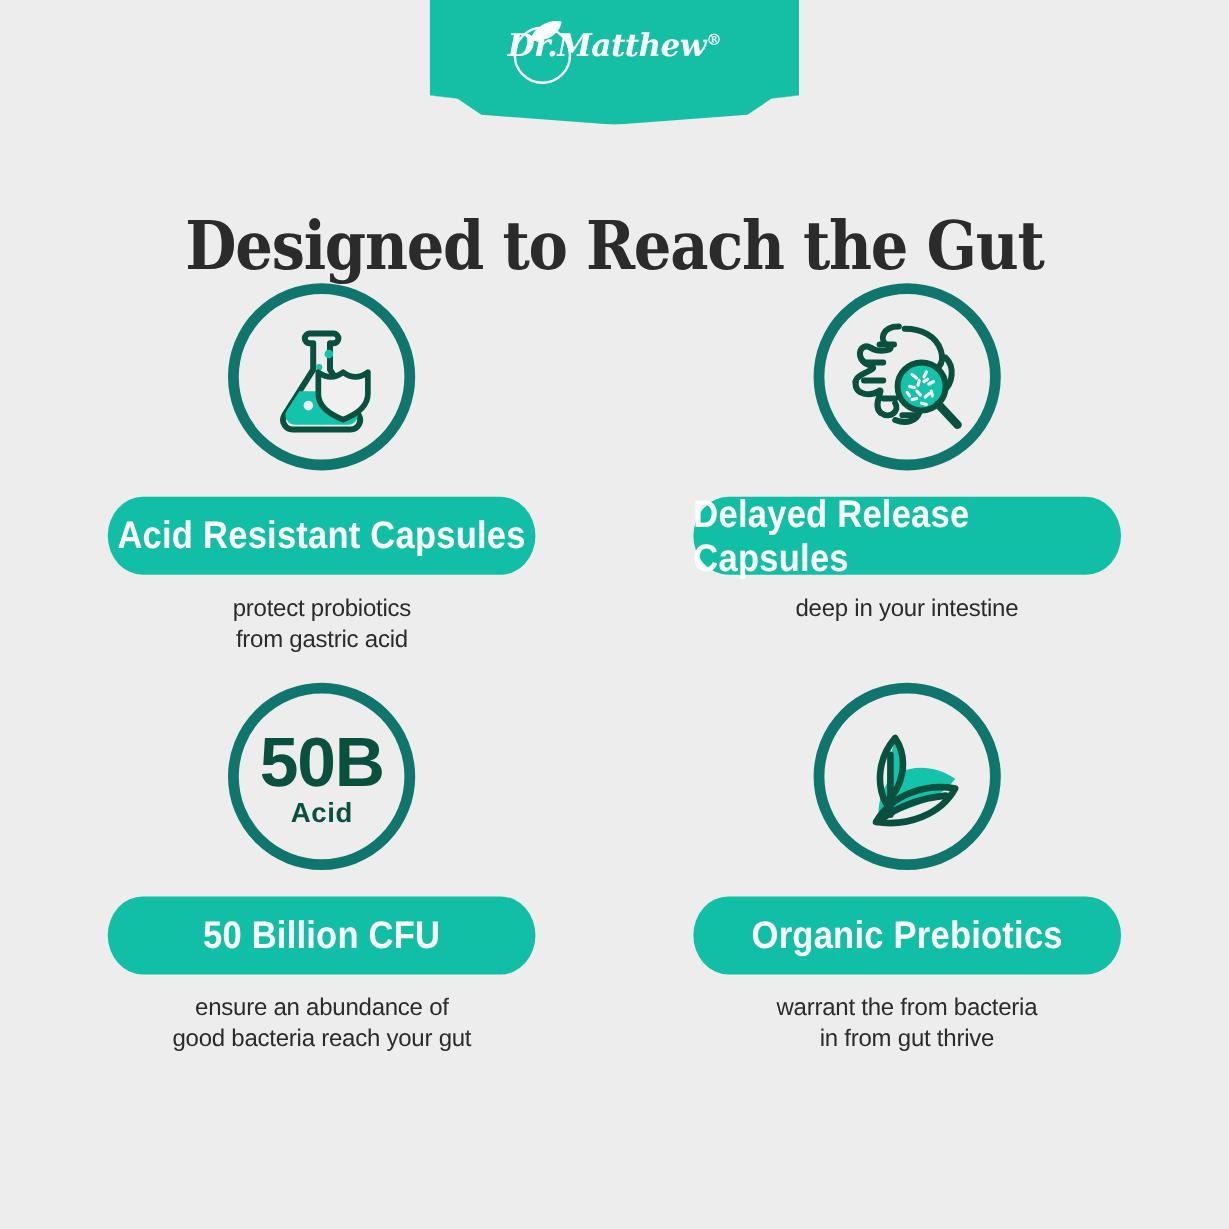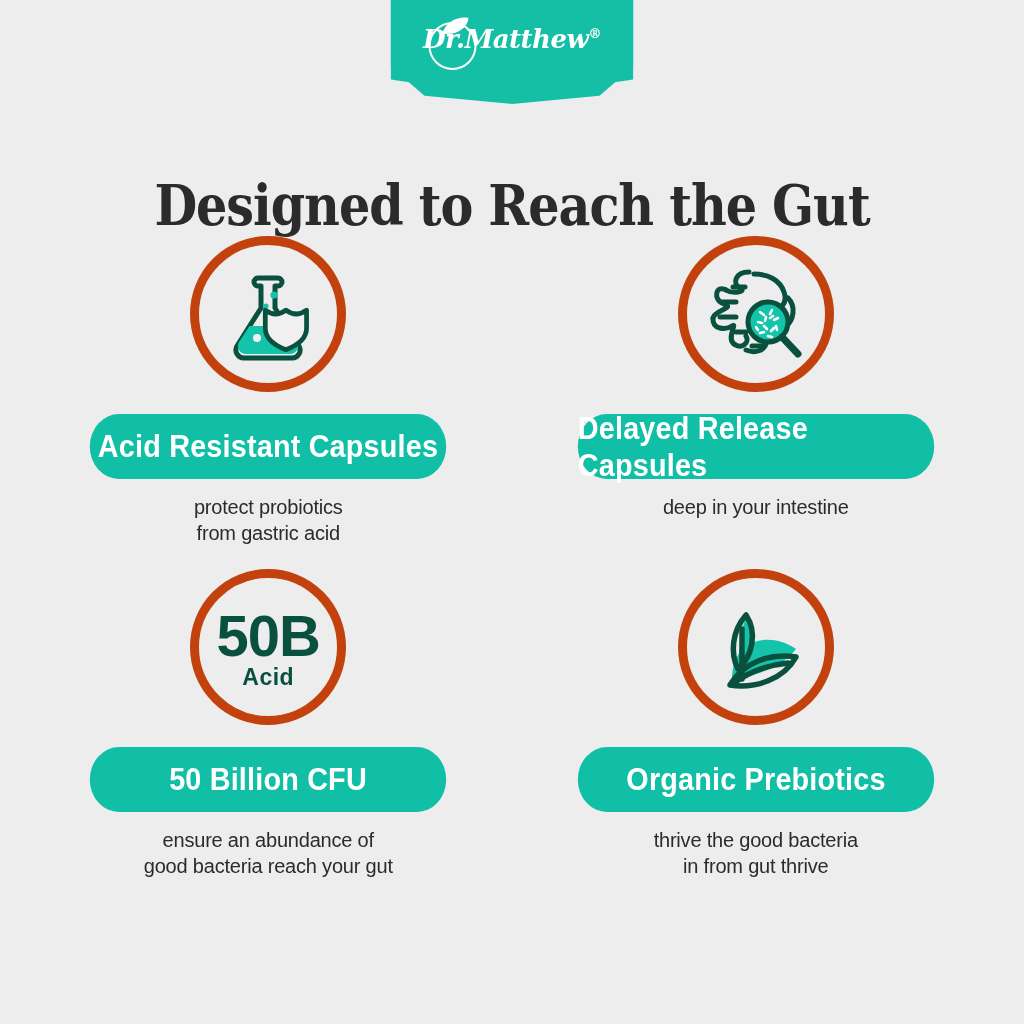--- a/index.html
+++ b/index.html
@@ -14,21 +14,21 @@
     overflow: hidden;
     position: relative;
   }
 
   
   .banner-wrap {
     position: absolute;
     top: 0;
     left: 50%;
     transform: translateX(-50%);
-    width: 243px;
+    width: 308px;
     height: 104px;
   }
   .banner-shape {
     position: absolute;
     inset: 0;
     background: #14bfa6;
     border-bottom-left-radius: 38px 26px;
     border-bottom-right-radius: 38px 26px;
     clip-path: polygon(0% 0%, 100% 0%, 100% 64%, 86% 92%, 50% 100%, 14% 92%, 0% 64%);
   }
@@ -108,21 +108,21 @@
   }
   .card {
     display: flex;
     flex-direction: column;
     align-items: center;
   }
   .icon-circle {
     width: 156px;
     height: 156px;
     border-radius: 50%;
-    border: 9px solid #c2410c;
+    border: 9px solid #0f766e;
     box-sizing: border-box;
     display: flex;
     align-items: center;
     justify-content: center;
     background: transparent;
   }
   .icon-circle svg { display: block; }
 
   .cfu-big {
     color: #09503f;
@@ -280,18 +280,18 @@
           <path d="M26 90 C40 66 68 58 92 62 C80 84 52 94 26 90 Z"></path>
           <path d="M38 84 L38 34"></path>
           <path d="M30 88 C46 76 64 70 84 68"></path>
         </g>
       </svg>
     </div>
     <div class="pill">
       <span>Organic Prebiotics</span>
     </div>
     <div class="desc">
-      <span class="l">thrive the good bacteria</span>
+      <span class="l">warrant the from bacteria</span>
       <span class="l">in from gut thrive</span>
     </div>
   </div>
 
 </div>
 
 </body></html>

